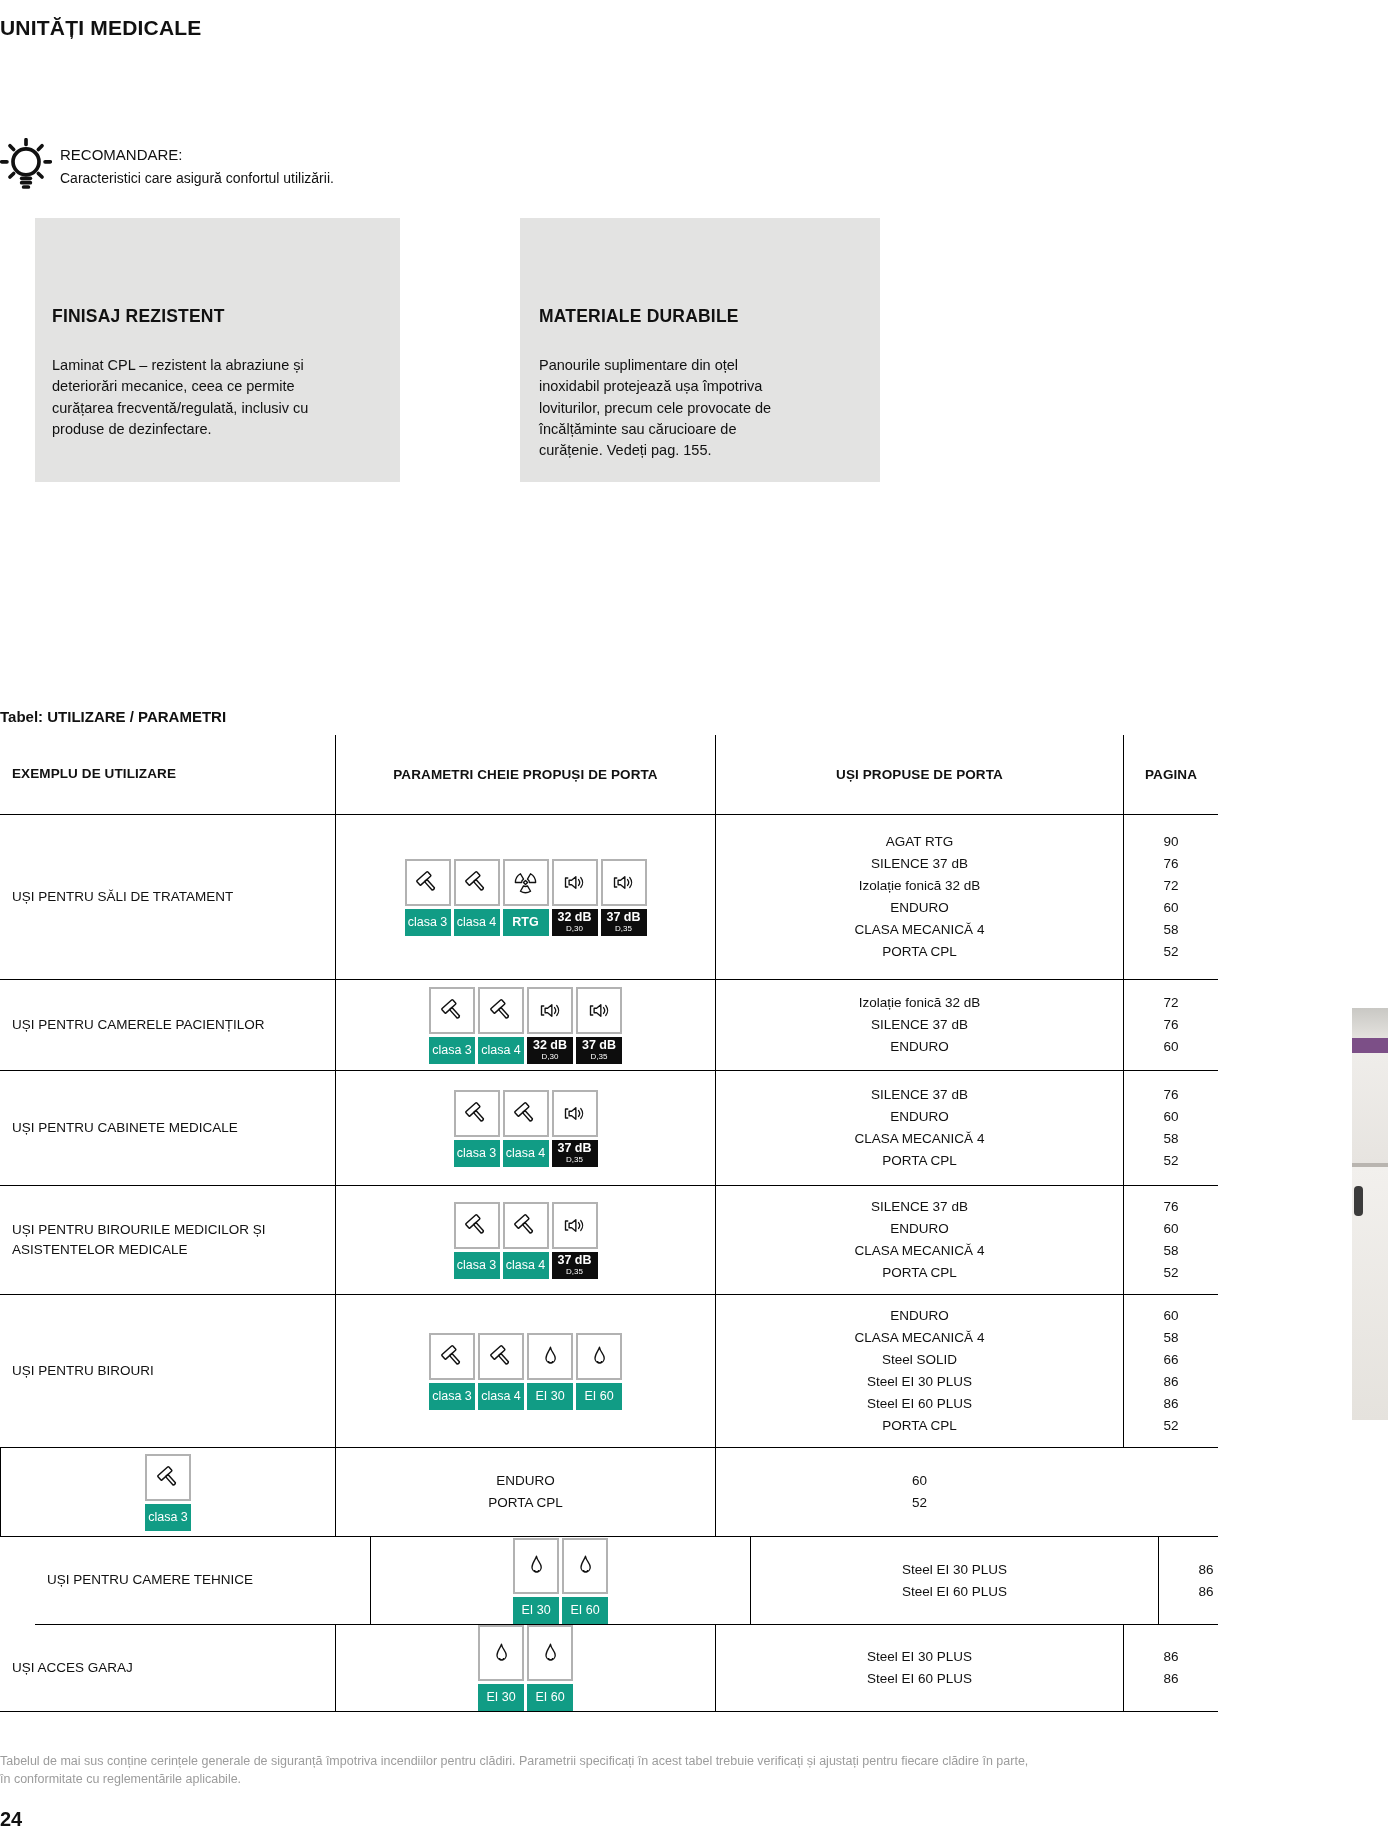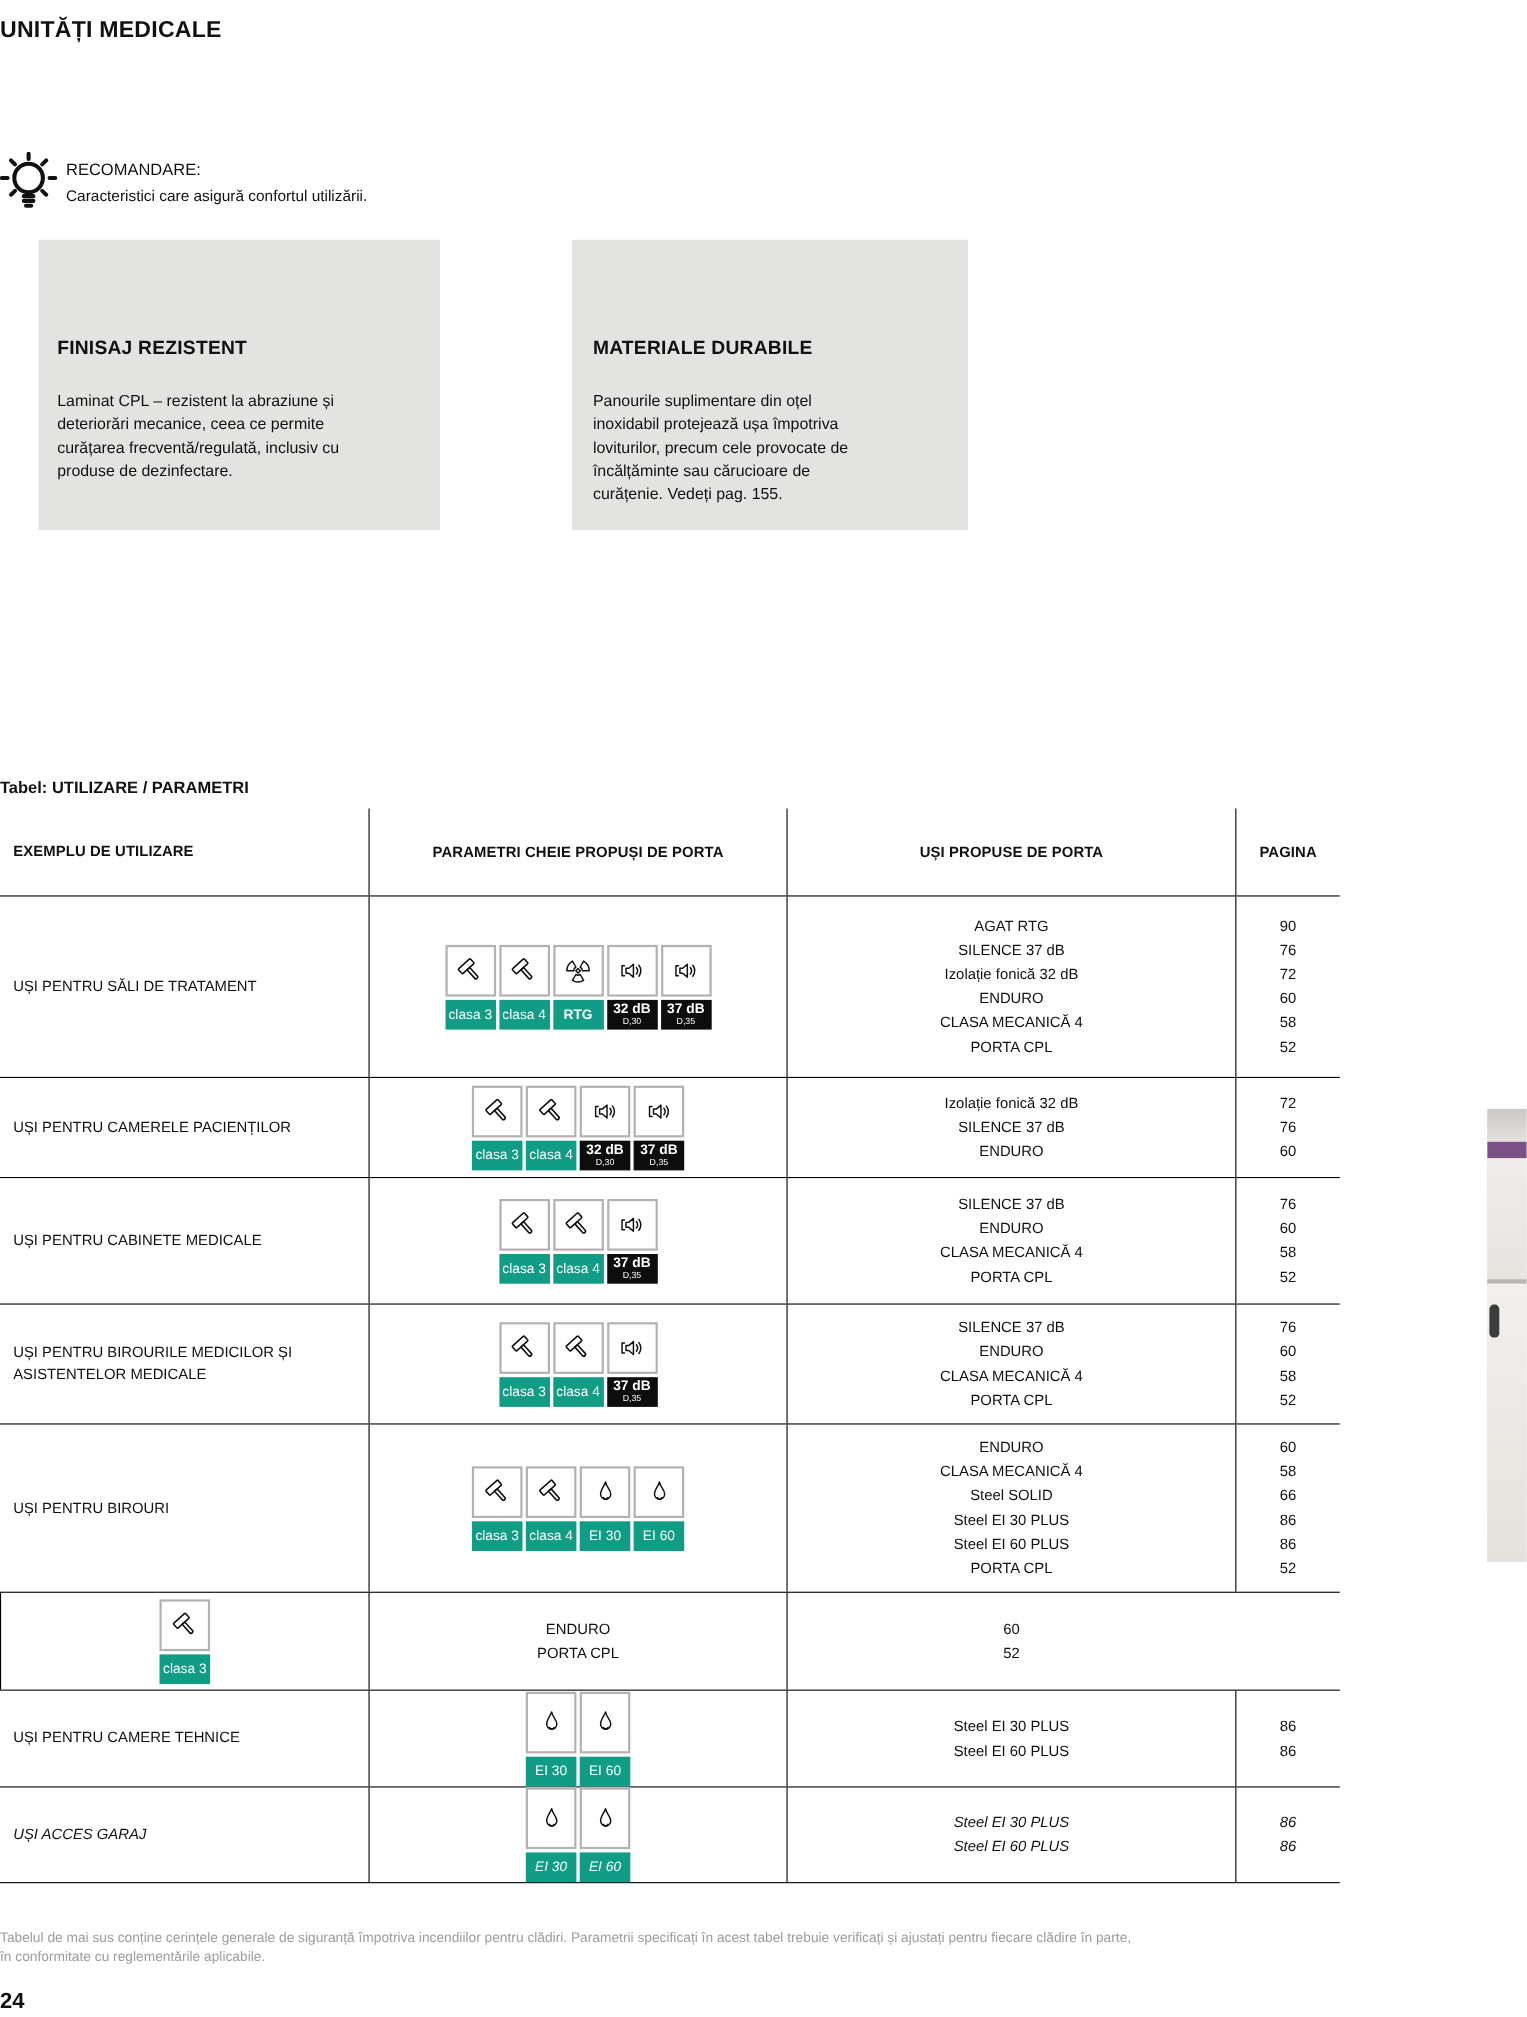--- a/index.html
+++ b/index.html
@@ -460,21 +460,21 @@
         </div>
         <div class="c3">
           <div class="door-name">ENDURO</div>
           <div class="door-name">PORTA CPL</div>
         </div>
         <div class="c4">
           <div class="page-num">60</div>
           <div class="page-num">52</div>
         </div>
       </div>
-      <div class="trow" style="height: 88px;">
+      <div class="trow" style="height: 88px; margin-left: 35px;">
         <div class="c1">UȘI PENTRU CAMERE TEHNICE</div>
         <div class="c2">
           <div class="icon-row">
             <div class="icon-unit">
               <div class="icon-box tall">
                 <svg viewBox="0 0 24 24">
                   <use href="#i-fire"></use>
                 </svg>
               </div>
               <div class="badge badge--teal">
@@ -495,21 +495,21 @@
         </div>
         <div class="c3">
           <div class="door-name">Steel EI 30 PLUS</div>
           <div class="door-name">Steel EI 60 PLUS</div>
         </div>
         <div class="c4">
           <div class="page-num">86</div>
           <div class="page-num">86</div>
         </div>
       </div>
-      <div class="trow" style="height: 87px; font-style: italic;">
+      <div class="trow" style="height: 87px;">
         <div class="c1">UȘI ACCES GARAJ</div>
         <div class="c2">
           <div class="icon-row">
             <div class="icon-unit">
               <div class="icon-box tall">
                 <svg viewBox="0 0 24 24">
                   <use href="#i-fire"></use>
                 </svg>
               </div>
               <div class="badge badge--teal">

